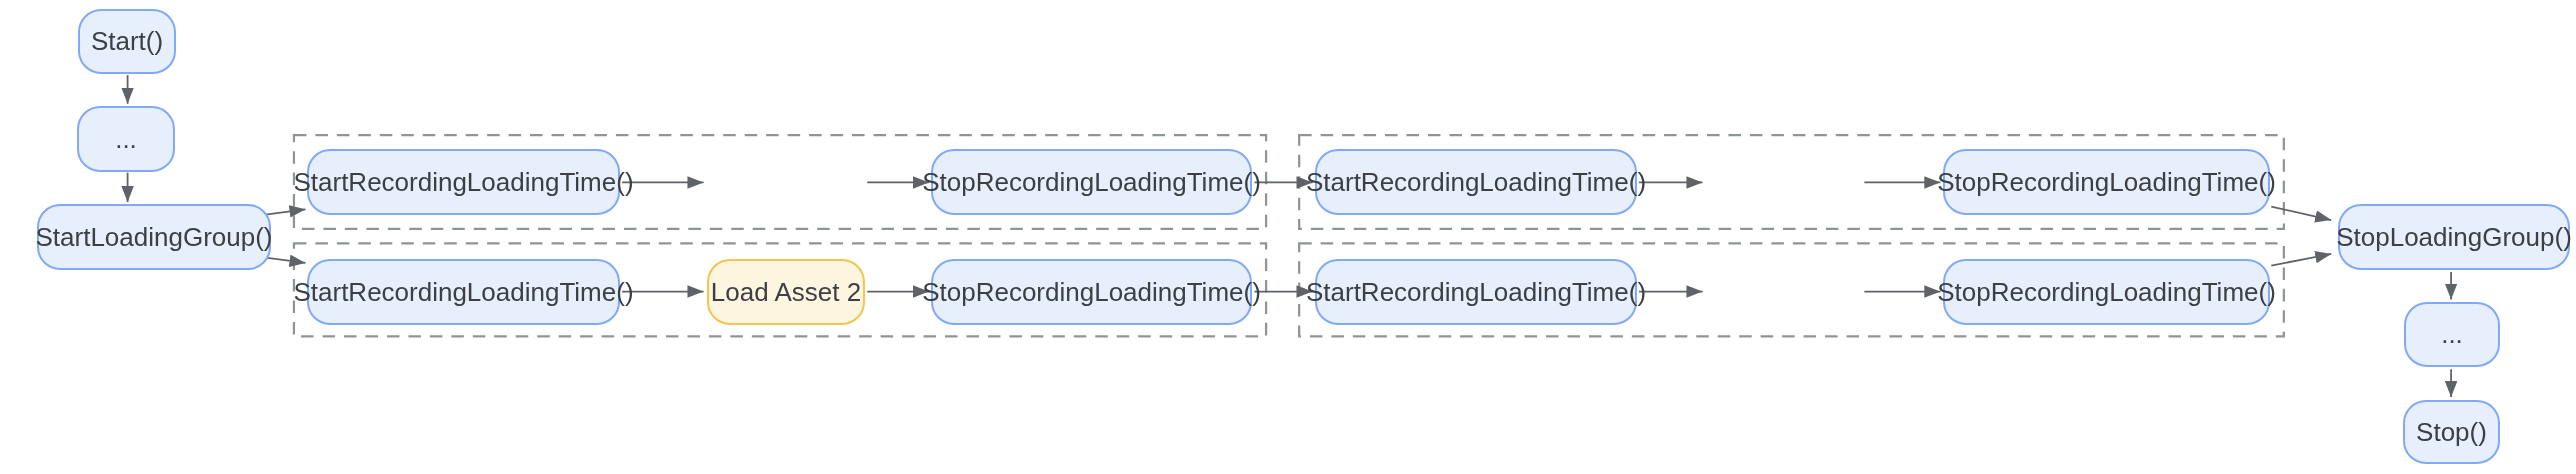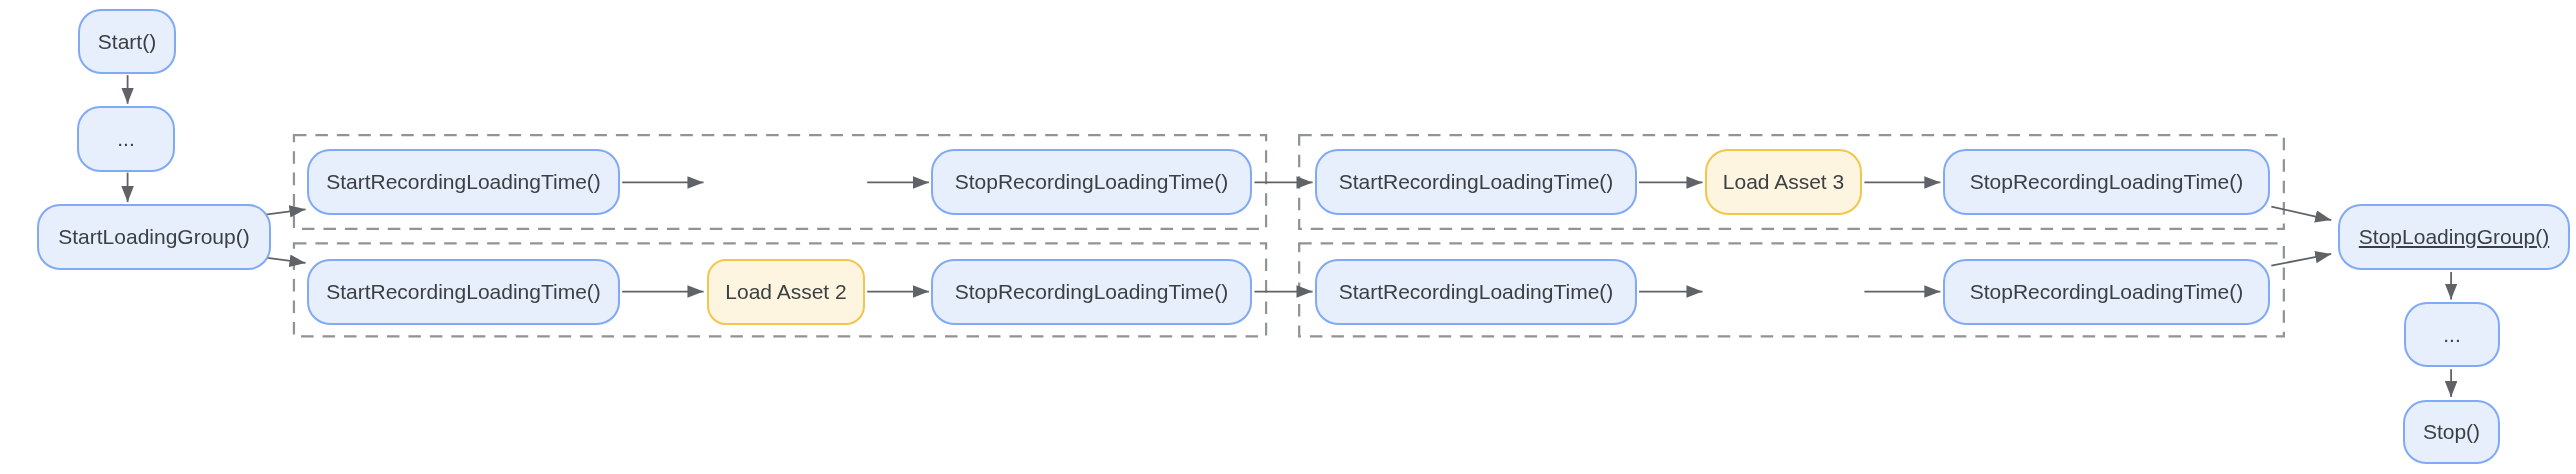--- a/index.html
+++ b/index.html
@@ -15,21 +15,21 @@
     font-family:"Liberation Sans", sans-serif;
   }
   .overlay{position:absolute; left:0; top:0; width:2576px; height:474px;}
   .frame{fill:none; stroke:var(--frame-border); stroke-width:2.5; stroke-dasharray:14 10;}
   .arrow{stroke:var(--arrow-color); stroke-width:2;}
   .node{
     position:absolute; box-sizing:border-box;
     display:flex; align-items:center; justify-content:center;
     border:2.7px solid var(--node-border); background:var(--node-fill);
     border-radius:23px; color:var(--text-color);
-    font-size:21px; white-space:nowrap; text-align:center;
+    font-size:26px; white-space:nowrap; text-align:center;
   }
   .node.asset{border-color:var(--asset-border); background:var(--asset-fill);}
 </style>
 </head>
 <body>
 
 <div class="canvas">
 
   <svg class="overlay" viewBox="0 0 2879 530" xmlns="http://www.w3.org/2000/svg">
     <defs>
@@ -67,28 +67,27 @@
   </svg>
 
   <div class="node" style="left:78px;top:9px;width:98px;height:65px;">Start()</div>
   <div class="node" style="left:77px;top:106px;width:98px;height:66px;">...</div>
   <div class="node" style="left:9px;top:204px;width:234px;height:66px;margin-left:28px;">StartLoadingGroup()</div>
 
   <div class="node" style="left:307px;top:149px;width:313px;height:66px;">StartRecordingLoadingTime()</div>
   <div class="node" style="left:931px;top:149px;width:321px;height:66px;">StopRecordingLoadingTime()</div>
 
   <div class="node" style="left:307px;top:259px;width:313px;height:66px;">StartRecordingLoadingTime()</div>
-  <div class="node asset" style="left:707px;top:259px;width:158px;height:66px;border-radius:19px;">Load Asset 2</div>
+  <div class="node asset" style="left:707px;top:259px;width:158px;height:66px;">Load Asset 2</div>
   <div class="node" style="left:931px;top:259px;width:321px;height:66px;">StopRecordingLoadingTime()</div>
 
   <div class="node" style="left:1315px;top:149px;width:322px;height:66px;">StartRecordingLoadingTime()</div>
-  <div class="node asset" style="left:1705px;top:149px;width:157px;height:66px;">Load Asset 3</div>
   <div class="node" style="left:1943px;top:149px;width:327px;height:66px;">StopRecordingLoadingTime()</div>
 
   <div class="node" style="left:1315px;top:259px;width:322px;height:66px;">StartRecordingLoadingTime()</div>
   <div class="node" style="left:1943px;top:259px;width:327px;height:66px;">StopRecordingLoadingTime()</div>
 
-  <div class="node" style="left:2338px;top:204px;width:232px;height:66px;text-decoration:underline;">StopLoadingGroup()</div>
+  <div class="node" style="left:2338px;top:204px;width:232px;height:66px;">StopLoadingGroup()</div>
   <div class="node" style="left:2404px;top:302px;width:96px;height:65px;">...</div>
   <div class="node" style="left:2403px;top:400px;width:97px;height:64px;">Stop()</div>
 
 </div>
 
 
 </body></html>

